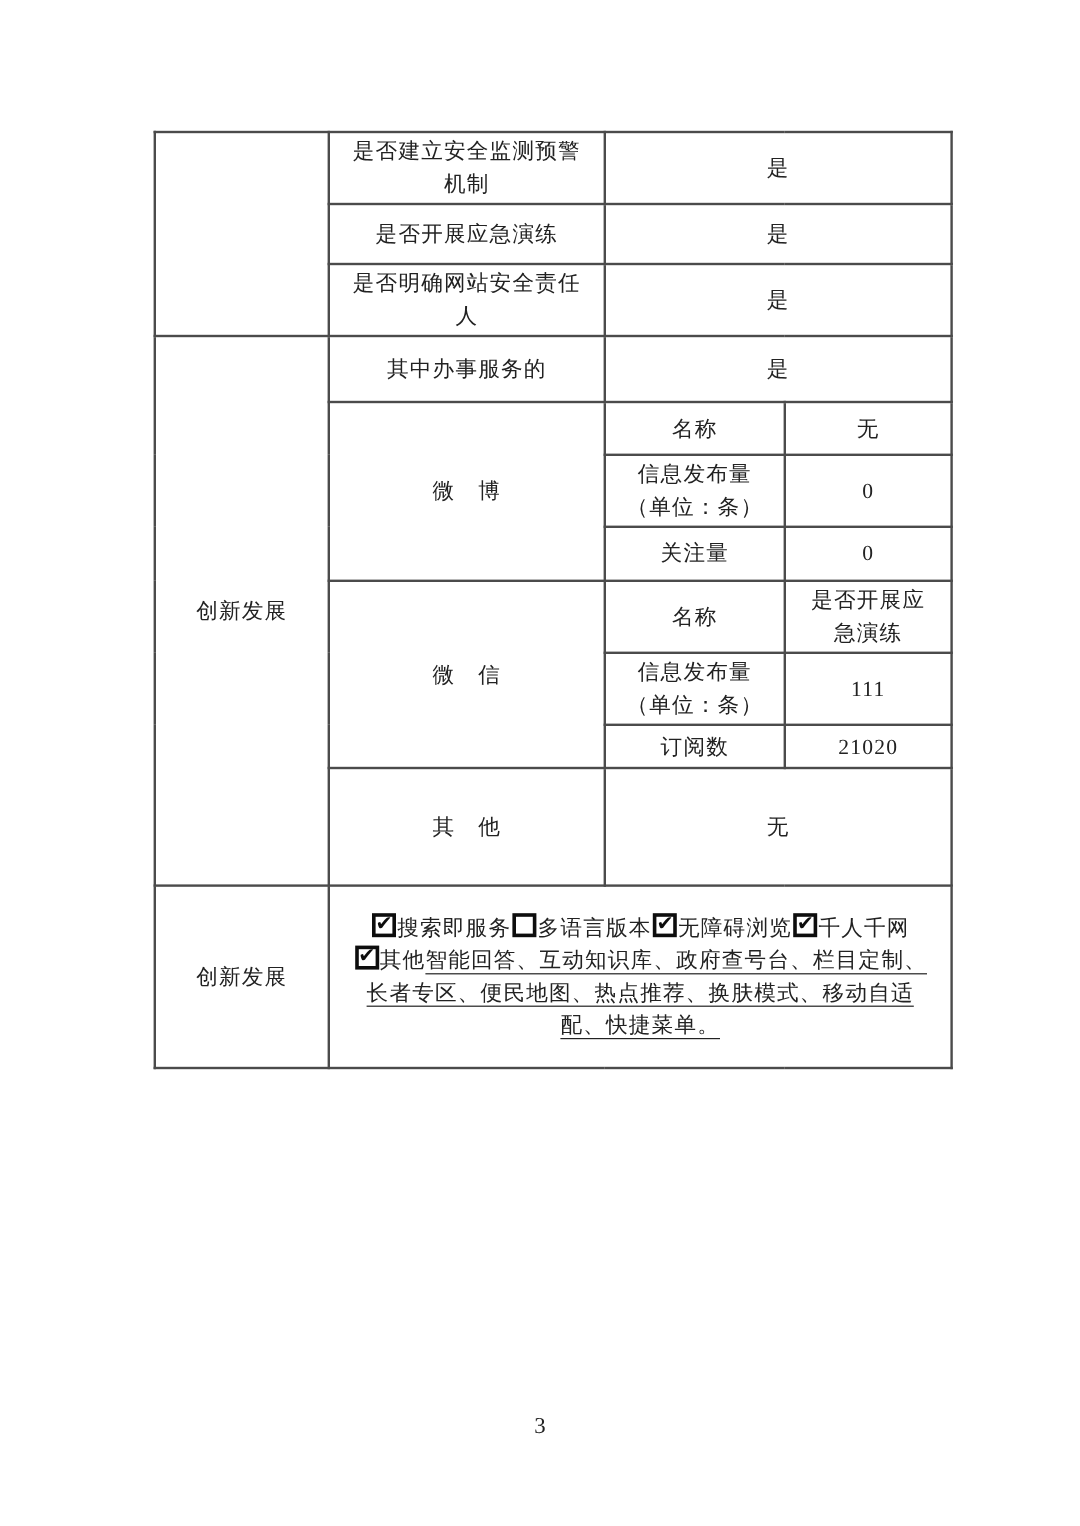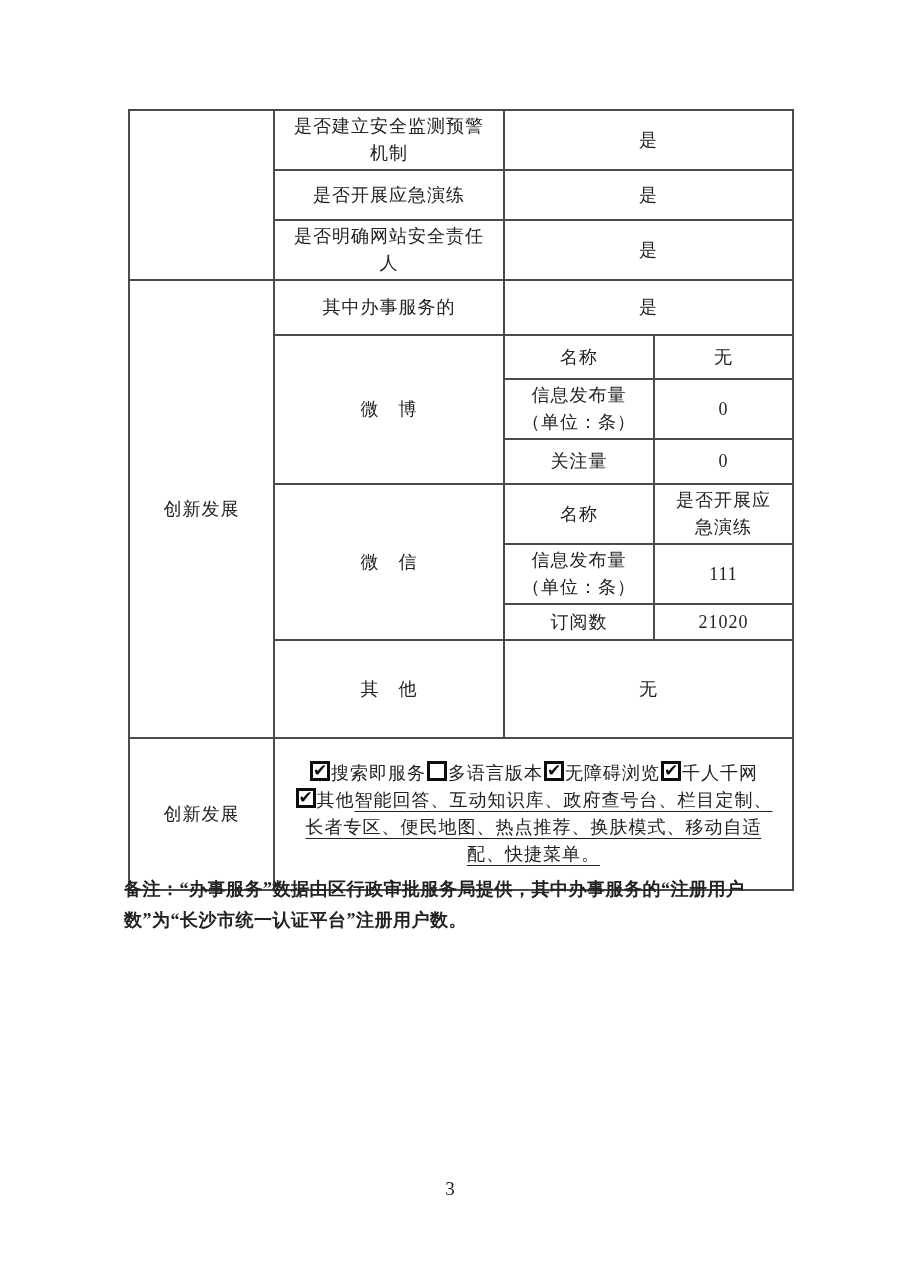--- a/index.html
+++ b/index.html
@@ -161,17 +161,16 @@
 
     <tr style="height:152px">
       <td>创新发展</td>
       <td colspan="3" class="innov-cell">
         <span class="opt"><span class="cb checked"></span><span>搜索即服务</span></span><span class="opt"><span class="cb"></span><span>多语言版本</span></span><span class="opt"><span class="cb checked"></span><span>无障碍浏览</span></span><span class="opt"><span class="cb checked"></span><span>千人千网</span></span><span class="opt"><span class="cb checked"></span><span>其他</span></span><span class="innov-detail">智能回答、互动知识库、政府查号台、栏目定制、长者专区、便民地图、热点推荐、换肤模式、移动自适配、快捷菜单。</span>
       </td>
     </tr>
   </tbody>
     </table>
 
-  <div class="note">备注：“办事服务”数据由区行政审批服务局提供，其中办事服务的“注册用户数”为“长沙市统一认证平台”注册用户数。</div>
 
   <div class="page-number">3</div>
 
 </div>
 
 </body></html>

